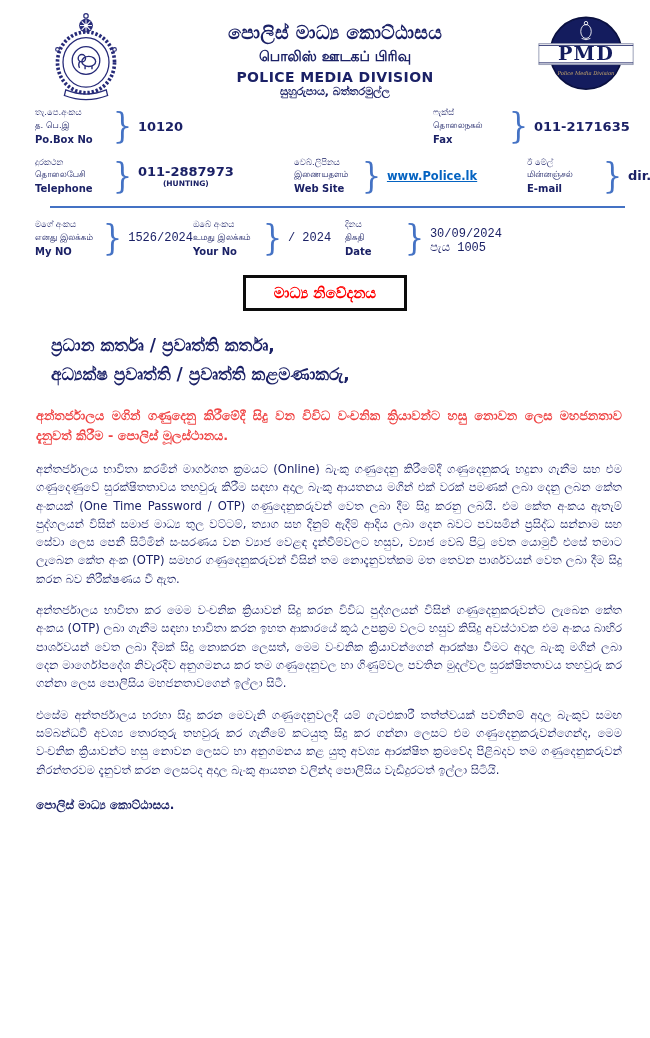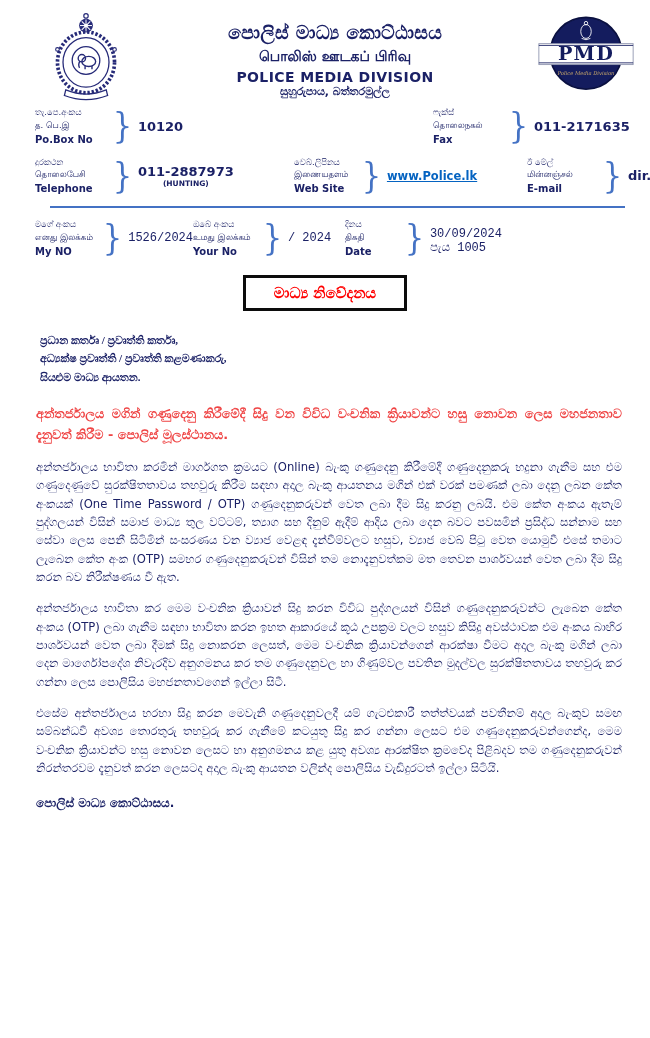--- a/index.html
+++ b/index.html
@@ -37,21 +37,21 @@
   .val-stack.left{align-items:flex-start;margin-top:6px;}
   .note{font-size:7.5px;font-weight:600;margin-top:0;}
   a.link{color:#0563C1;text-decoration:underline;font-weight:bold;font-size:11.5px;}
   .blue-rule{border:none;border-top:2px solid #4472C4;margin:10px 8px 10px 15px;}
   
   .notice-box{
     width:max-content;margin:16px auto 0;border:3px solid #0c0c0c;
     padding:6px 28px;font-size:15px;font-weight:bold;color:#ff0000;text-align:left;
   }
   
-  .recipients{margin:20px 30px 0 40px;font-size:11px;font-weight:600;line-height:1.72;font-family:Liberation Serif, serif;}
+  .recipients{margin:20px 30px 0 51px;font-size:17px;font-weight:600;line-height:1.72;}
   .headline{margin:17px 28px 0 36px;color:#ef4444;font-weight:bold;font-size:12.8px;line-height:1.6;text-align:justify;}
   .para{margin:13px 28px 0 36px;font-size:11.6px;line-height:1.58;text-align:justify;color:#1b2166;}
   .signature{margin:19px 28px 0 36px;font-size:12px;font-weight:bold;}
 </style>
 </head>
 <body>
 
 <div class="page">
 
   <div class="hdr">
@@ -195,21 +195,20 @@
         </div>
       </div>
     </div>
   </div>
 
   <div class="notice-box">මාධ්‍ය නිවේදනය</div>
 
   <div class="recipients">
     <div>ප්‍රධාන කර්තෘ / ප්‍රවෘත්ති කර්තෘ,</div>
     <div>අධ්‍යක්ෂ ප්‍රවෘත්ති / ප්‍රවෘත්ති කළමණාකරු,</div>
-    <div>සියළුම මාධ්‍ය ආයතන.</div>
   </div>
 
   <div class="headline">අන්තර්ජාලය මගින් ගණුදෙනු කිරීමේදී සිදු වන විවිධ වංචනික ක්‍රියාවන්ට හසු නොවන ලෙස මහජනතාව දැනුවත් කිරීම - පොලිස් මූලස්ථානය.</div>
 
   <div class="para">අන්තර්ජාලය භාවිතා කරමින් මාර්ගගත ක්‍රමයට (Online) බැංකු ගණුදෙනු කිරීමේදී ගණුදෙනුකරු හදුනා ගැනීම සහ එම ගණුදෙණුවේ සුරක්ෂිතතාවය තහවුරු කිරීම සඳහා අදාල බැංකු ආයතනය මගින් එක් වරක් පමණක් ලබා දෙනු ලබන කේත අංකයක් (One Time Password / OTP) ගණුදෙනුකරුවන් වෙත ලබා දීම සිදු කරනු ලබයි. එම කේත අංකය ඇතැම් පුද්ගලයන් විසින් සමාජ මාධ්‍ය තුල වට්ටම්, ත්‍යාග සහ දිනුම් ඇදීම් ආදිය ලබා දෙන බවට පවසමින් ප්‍රසිද්ධ සන්නාම සහ සේවා ලෙස පෙනී සිටිමින් සංසරණය වන ව්‍යාජ වෙළඳ දැන්වීම්වලට හසුව, ව්‍යාජ වෙබ් පිටු වෙත යොමුවී එසේ තමාට ලැබෙන කේත අංක (OTP) සමහර ගණුදෙනුකරුවන් විසින් තම නොදැනුවත්කම මත තෙවන පාර්ශවයන් වෙත ලබා දීම සිදු කරන බව නිරීක්ෂණය වී ඇත.</div>
   <div class="para">අන්තර්ජාලය භාවිතා කර මෙම වංචනික ක්‍රියාවන් සිදු කරන විවිධ පුද්ගලයන් විසින් ගණුදෙනුකරුවන්ට ලැබෙන කේත අංකය (OTP) ලබා ගැනීම සඳහා භාවිතා කරන ඉහත ආකාරයේ කූඨ උපක්‍රම වලට හසුව කිසිදු අවස්ථාවක එම අංකය බාහිර පාර්ශවයන් වෙත ලබා දීමක් සිදු නොකරන ලෙසත්, මෙම වංචනික ක්‍රියාවන්ගෙන් ආරක්ෂා වීමට අදාල බැංකු මගින් ලබා දෙන මාර්ගෝපදේශ නිවැරදිව අනුගමනය කර තම ගණුදෙනුවල හා ගිණුම්වල පවතින මුදල්වල සුරක්ෂිතතාවය තහවුරු කර ගන්නා ලෙස පොලිසිය මහජනතාවගෙන් ඉල්ලා සිටී.</div>
   <div class="para">එසේම අන්තර්ජාලය හරහා සිදු කරන මෙවැනි ගණුදෙනුවලදී යම් ගැටළුකාරී තත්ත්වයක් පවතීනම් අදාල බැංකුව සමඟ සම්බන්ධවී අවශ්‍ය තොරතුරු තහවුරු කර ගැනීමේ කටයුතු සිදු කර ගන්නා ලෙසට එම ගණුදෙනුකරුවන්ගෙන්ද, මෙම වංචනික ක්‍රියාවන්ට හසු නොවන ලෙසට හා අනුගමනය කළ යුතු අවශ්‍ය ආරක්ෂිත ක්‍රමවේද පිළිබදව තම ගණුදෙනුකරුවන් නිරන්තරවම දැනුවත් කරන ලෙසටද අදාල බැංකු ආයතන වලින්ද පොලිසිය වැඩිදුරටත් ඉල්ලා සිටියි.</div>
 
   <div class="signature">පොලිස් මාධ්‍ය කොට්ඨාසය.</div>
 

